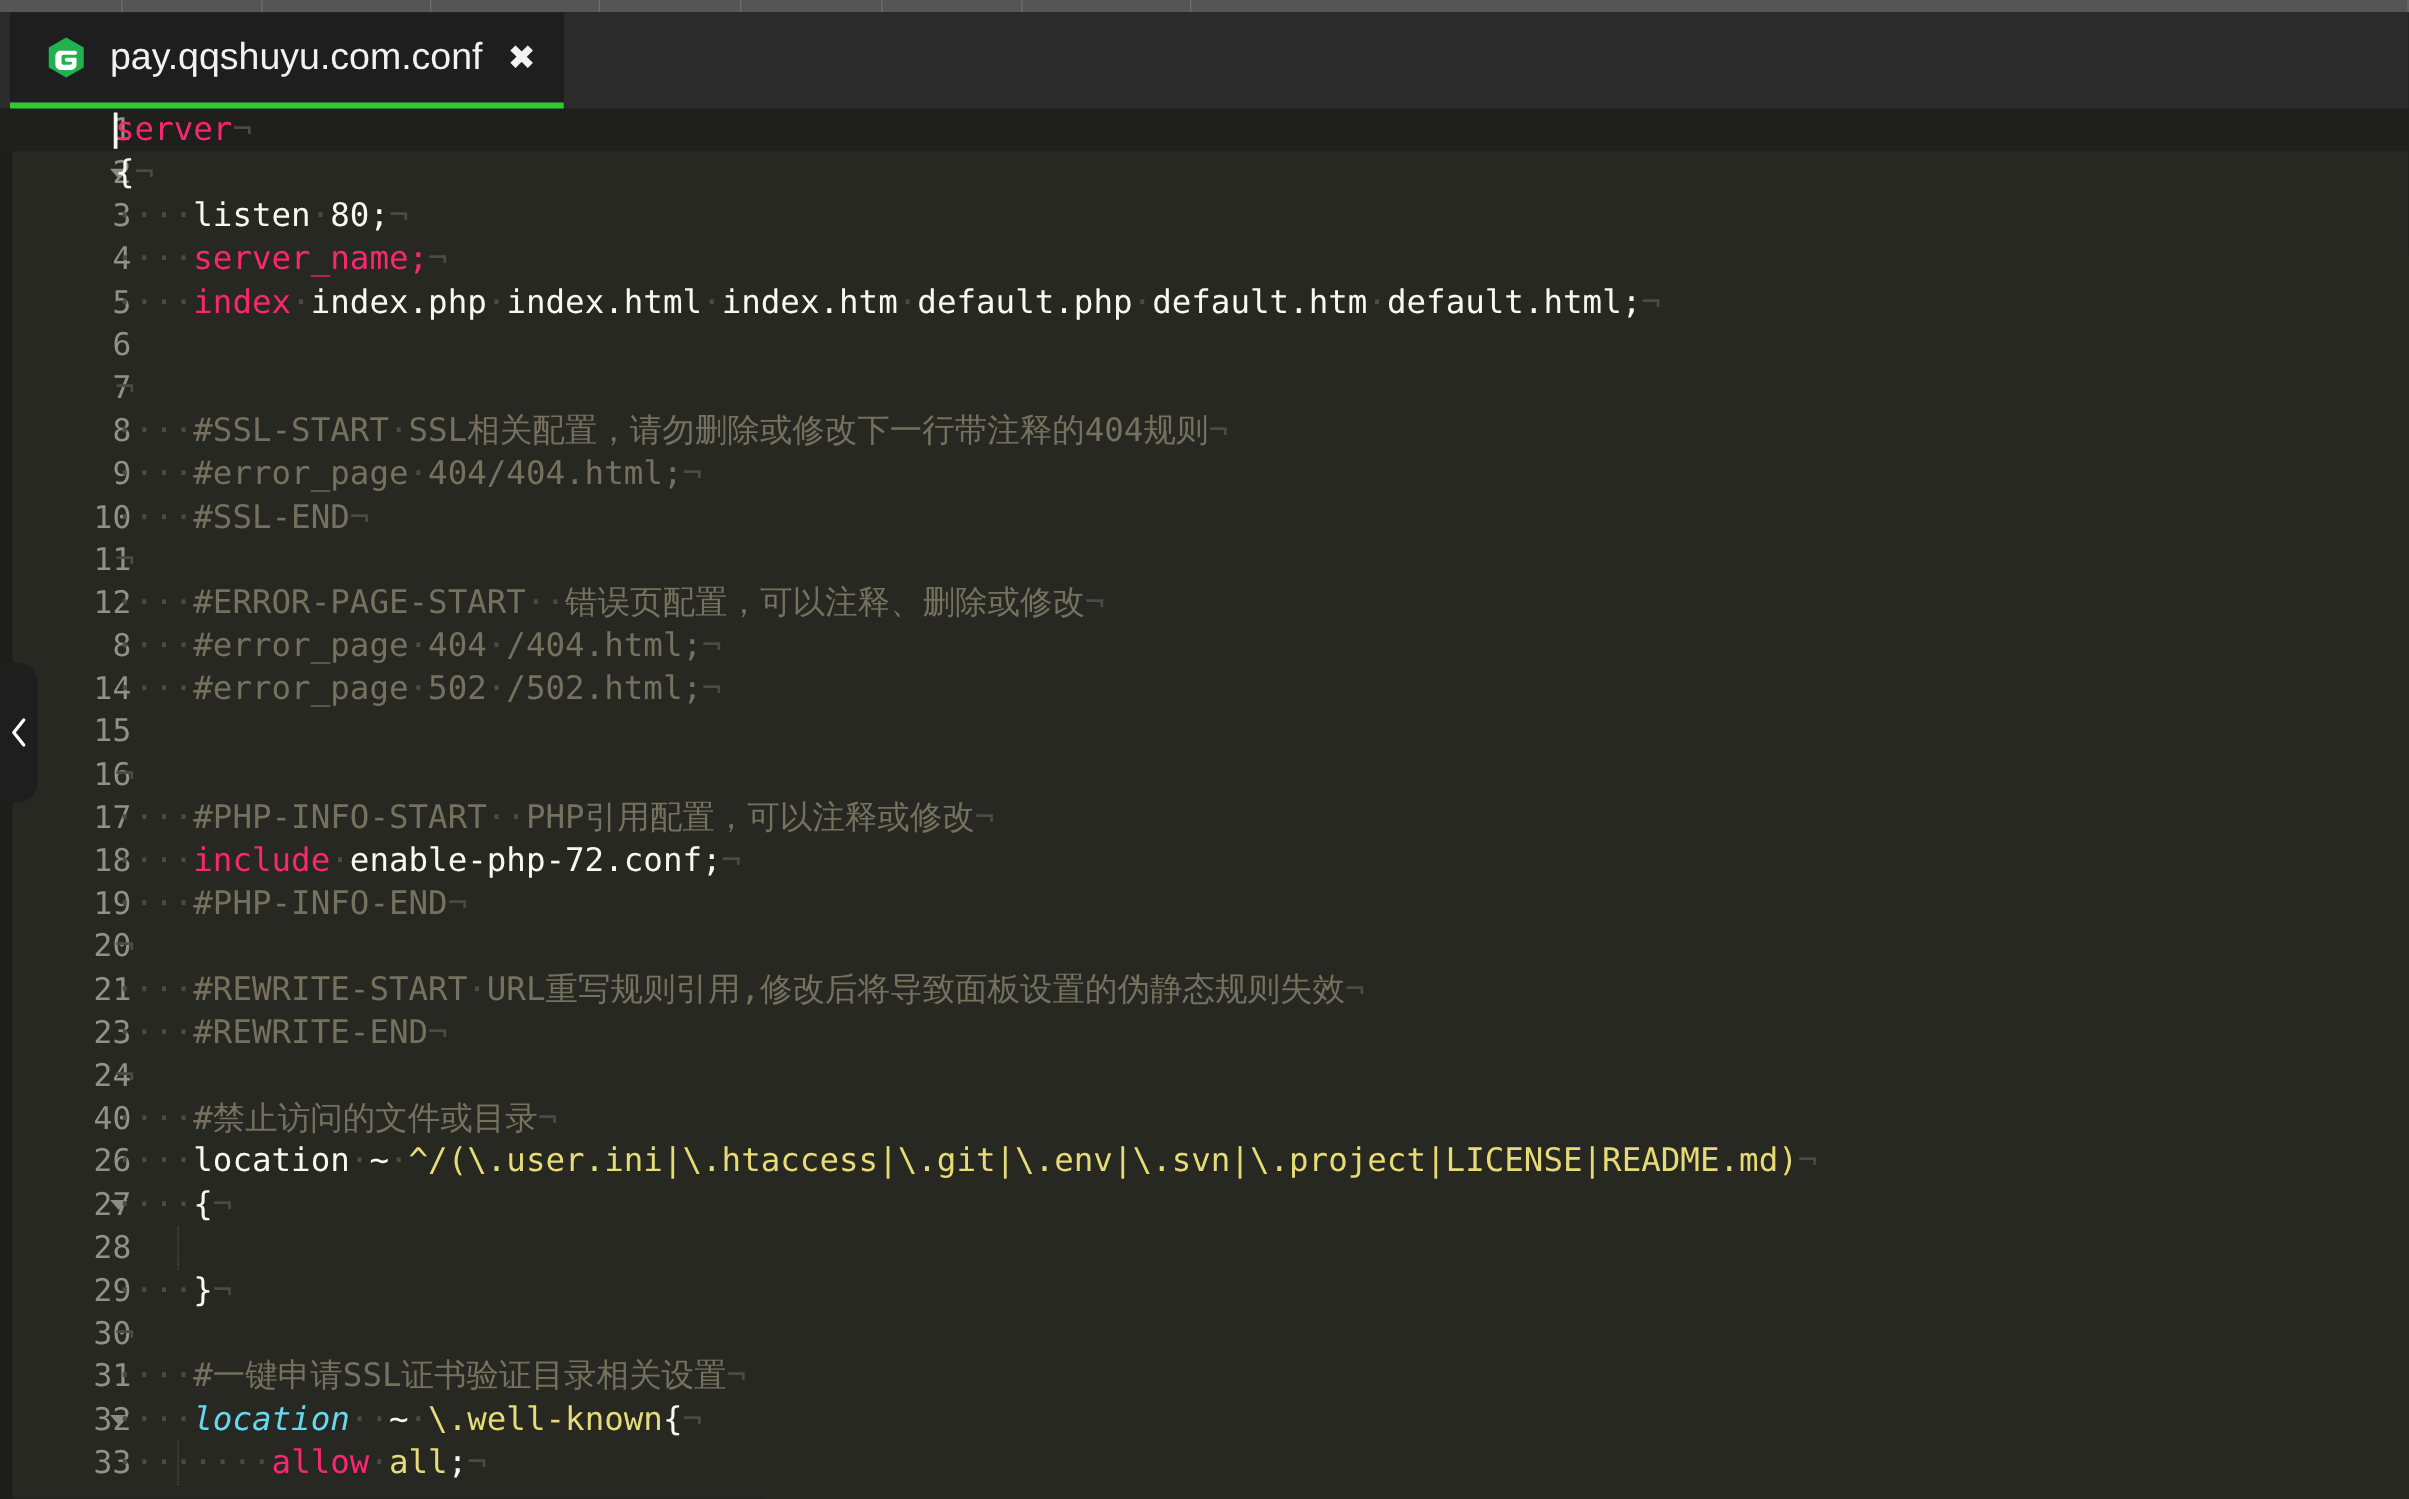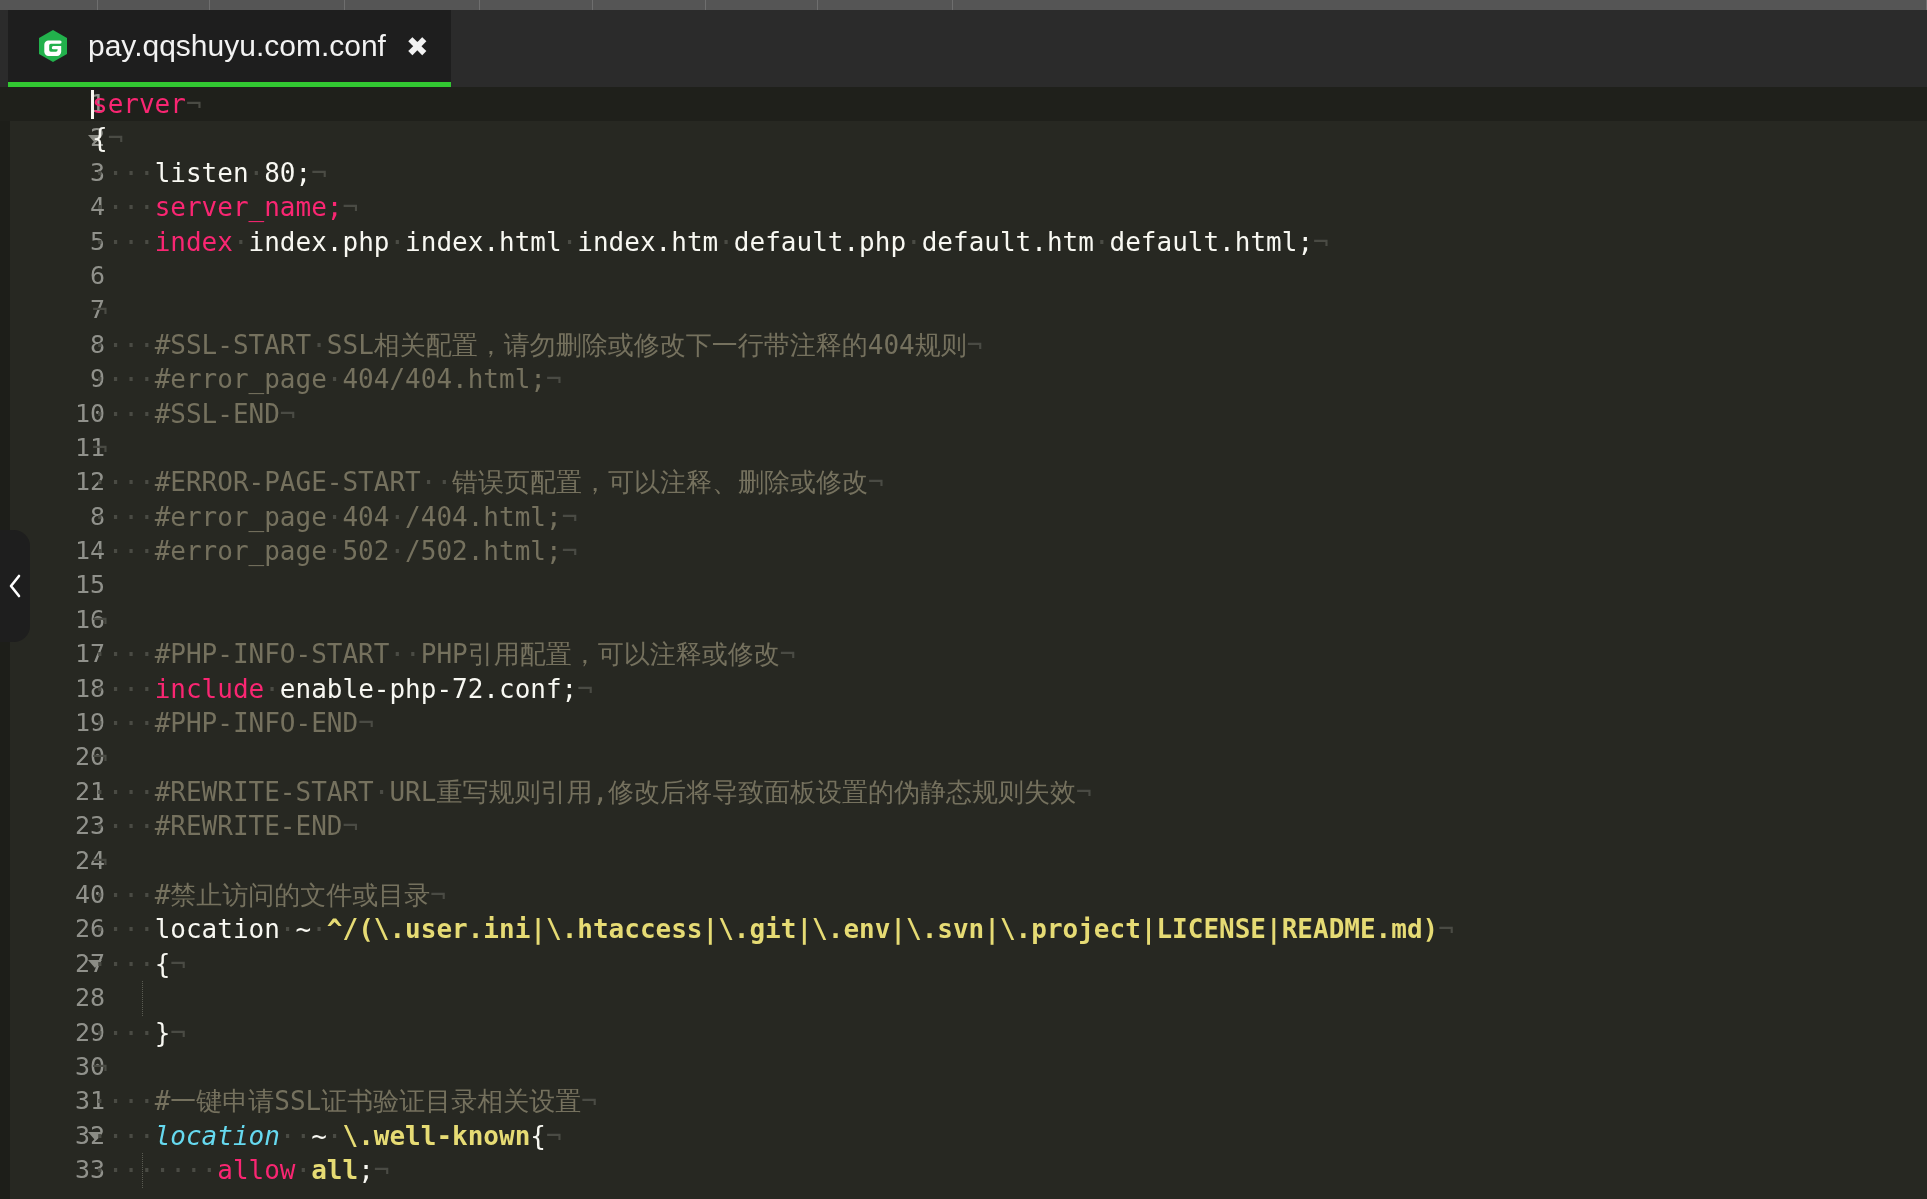--- a/index.html
+++ b/index.html
@@ -144,21 +144,21 @@
     left: 92px; top: 0;
     height: 34.4px;
     color: #f8f8f2;
     font-family: "DejaVu Sans Mono", "Liberation Mono", monospace;
   }
 
   
   .t-kw    { color: #f92672; }
   .t-txt   { color: #f8f8f2; }
   .t-cmt   { color: #75715e; }
-  .t-str   { color: #e6db74; font-weight: bold; }
+  .t-str   { color: #e6db74; }
   .t-fn    { color: #66d9ef; font-style: italic; }
   .t-ws    { color: #4a4b44; }
   .t-eol   { color: #4a4b44; }
 
   
   .caret {
     position: absolute;
     left: 91px; top: 3px;
     width: 3px; height: 29px;
     background: #f8f8f0;

